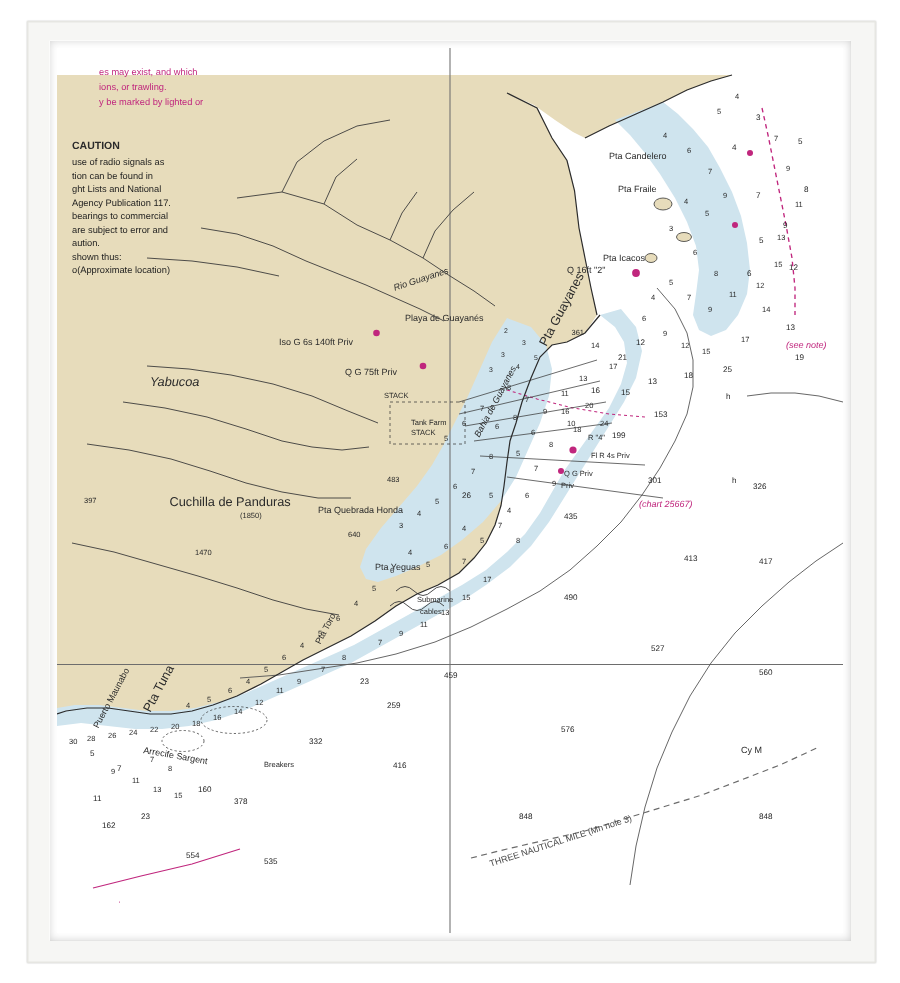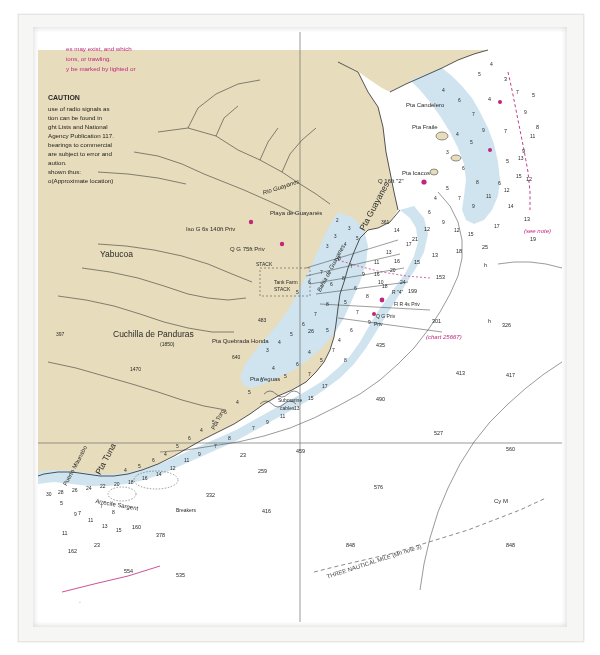--- a/index.html
+++ b/index.html
@@ -202,21 +202,21 @@
     <div class="lbl cautiontext" style="left:10px; top:74px;">use of radio signals as</div>
     <div class="lbl cautiontext" style="left:10px; top:83px;">tion can be found in</div>
     <div class="lbl cautiontext" style="left:10px; top:92px;">ght Lists and National</div>
     <div class="lbl cautiontext" style="left:10px; top:101px;">Agency Publication 117.</div>
     <div class="lbl cautiontext" style="left:10px; top:110px;">bearings to commercial</div>
     <div class="lbl cautiontext" style="left:10px; top:119px;">are subject to error and</div>
     <div class="lbl cautiontext" style="left:10px; top:128px;">aution.</div>
     <div class="lbl cautiontext" style="left:10px; top:137px;">shown thus:</div>
     <div class="lbl cautiontext" style="left:10px; top:146px;">o(Approximate location)</div>
 
-    <div class="lbl big" style="left:62px; top:218px;">Yabucoa</div>
+    <div class="lbl big" style="left:62px; top:218px;font-style:italic;">Yabucoa</div>
     <div class="lbl big" style="left:58px; top:298px;padding-left:17px;">Cuchilla de Panduras</div>
     <div class="lbl small ital rot-20" style="left:224px; top:158px;">Rio Guayanes</div>
     <div class="lbl big rot-65" style="left:320px; top:196px;">Pta Guayanes</div>
     <div class="lbl small" style="left:232px; top:178px;">Playa de Guayanés</div>
     <div class="lbl small" style="left:368px; top:70px;">Pta Candelero</div>
     <div class="lbl small" style="left:374px; top:92px;">Pta Fraile</div>
     <div class="lbl small" style="left:364px; top:138px;">Pta Icacos</div>
     <div class="lbl small" style="left:212px; top:344px;">Pta Yeguas</div>
     <div class="lbl small" style="left:174px; top:306px;">Pta Quebrada Honda</div>
     <div class="lbl small rot-65" style="left:172px; top:396px;">Pta Toro</div>

